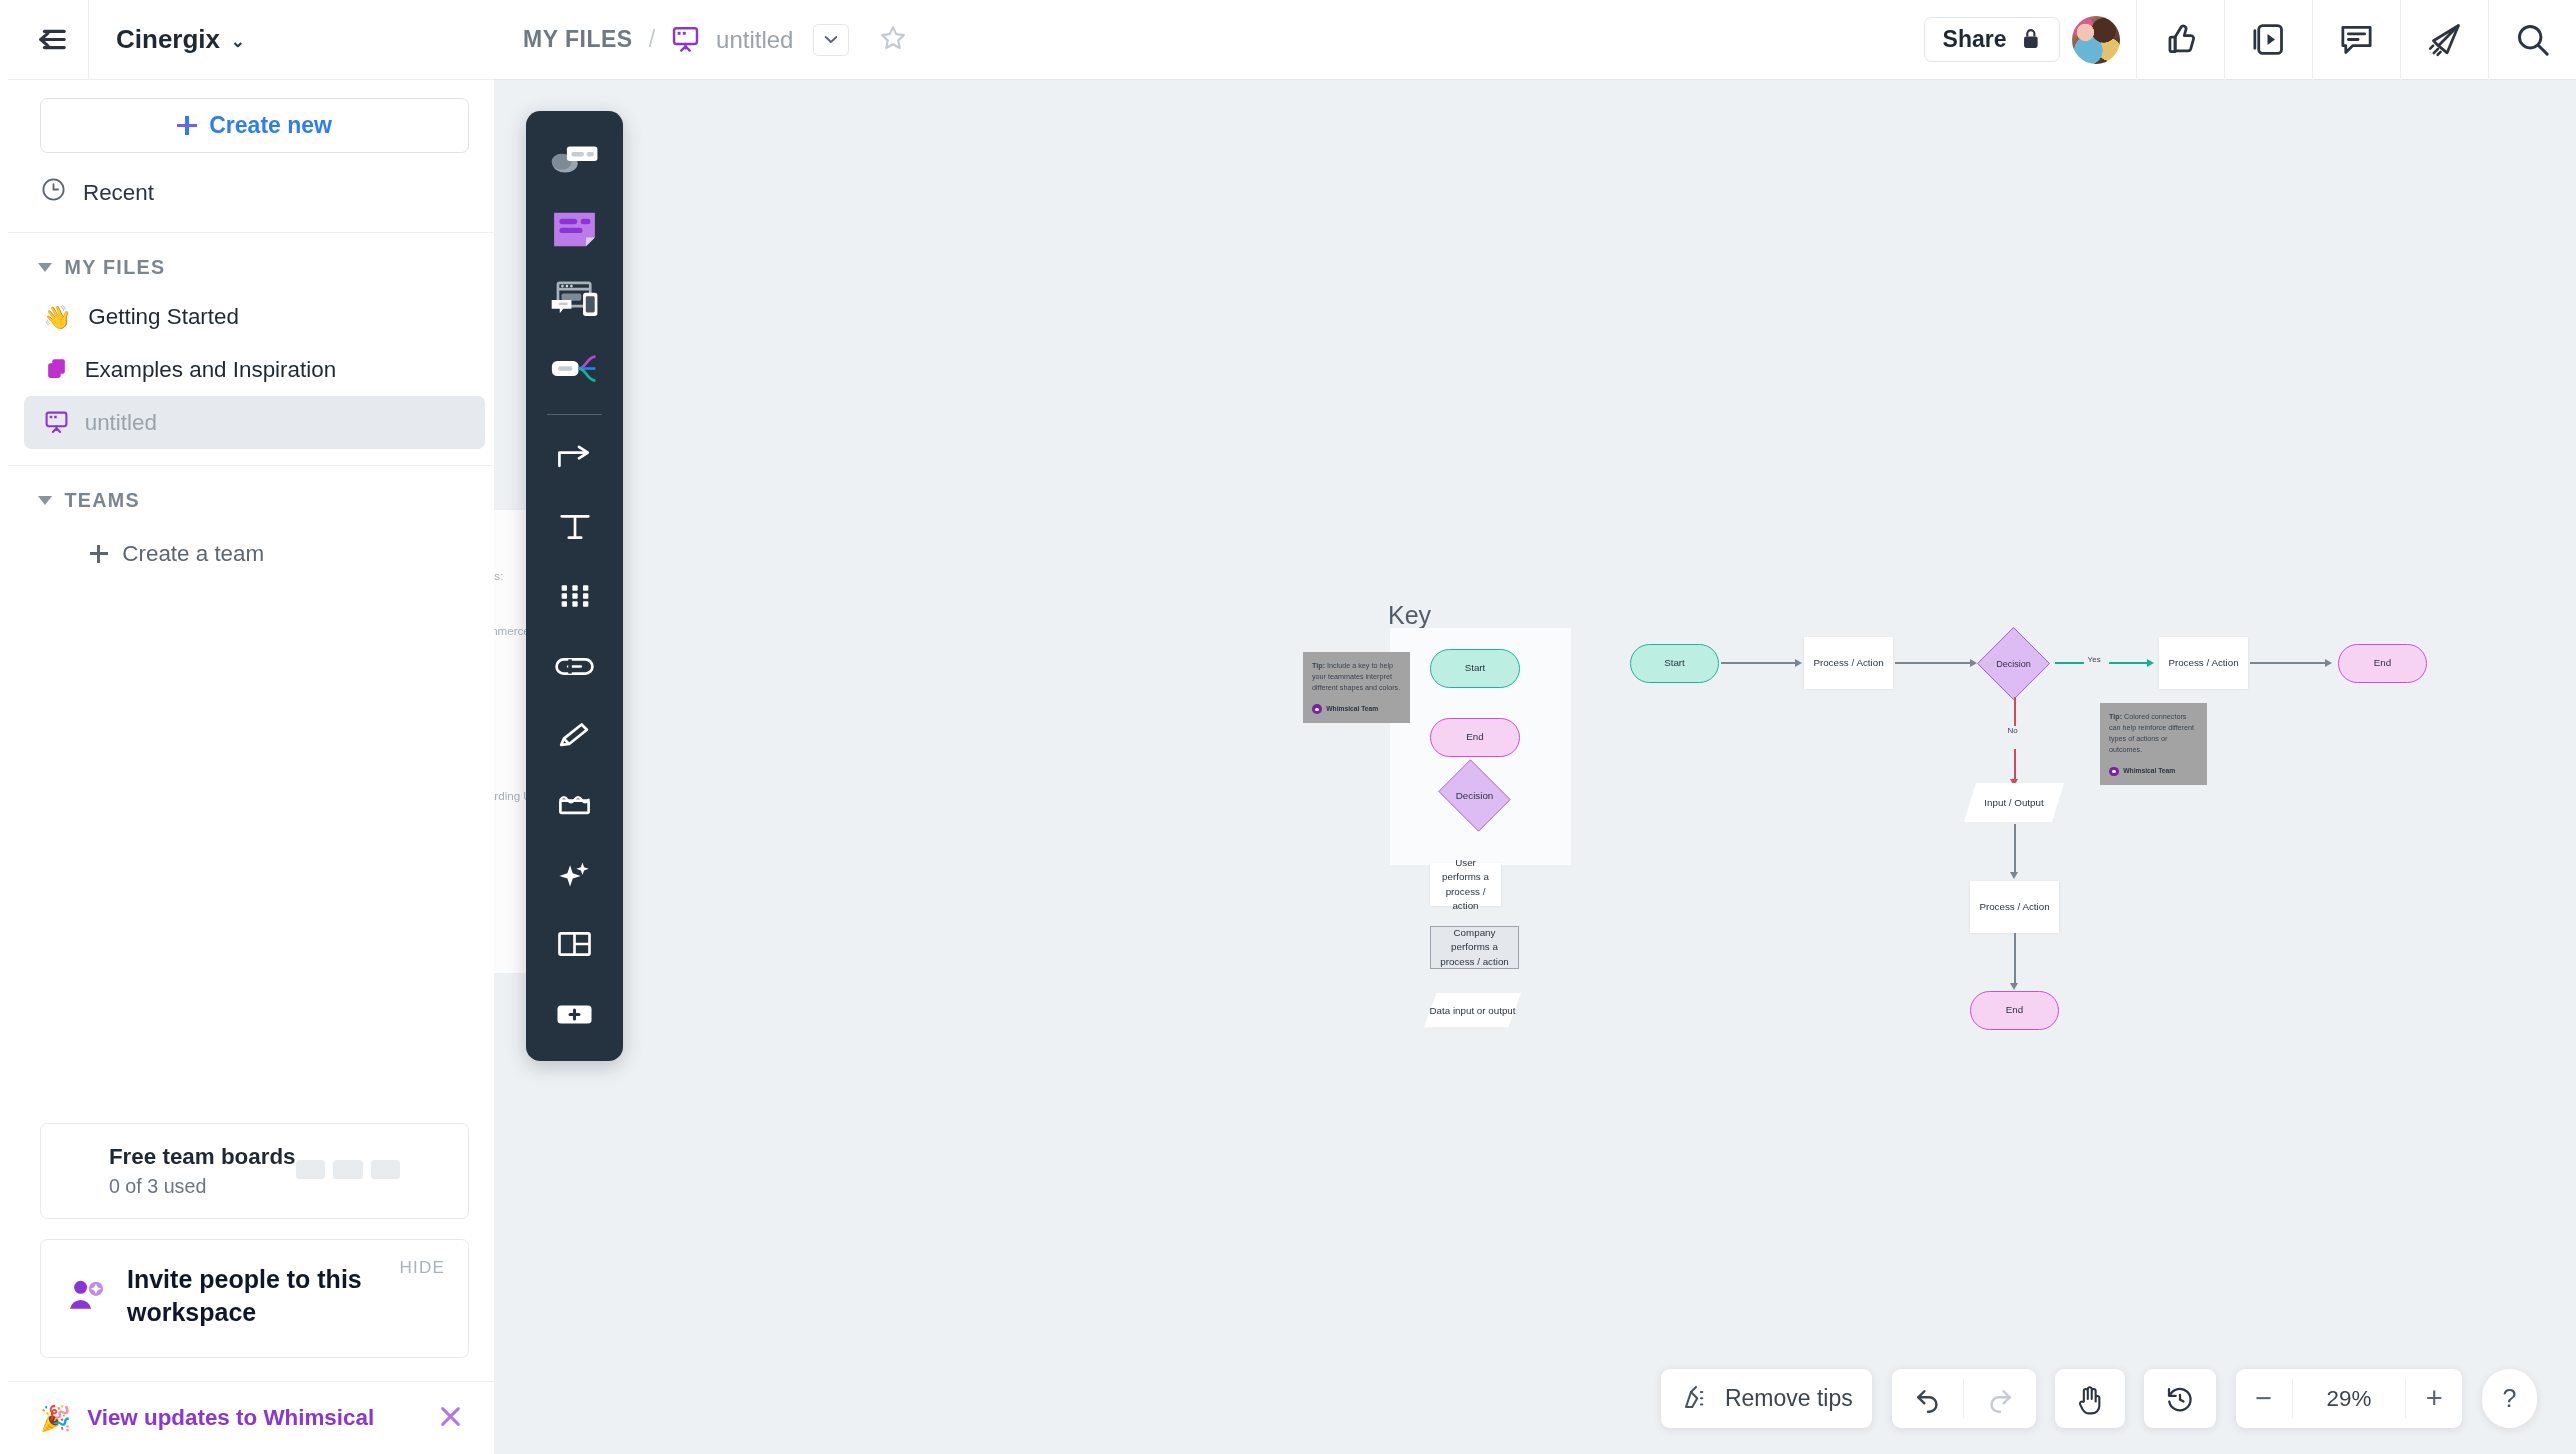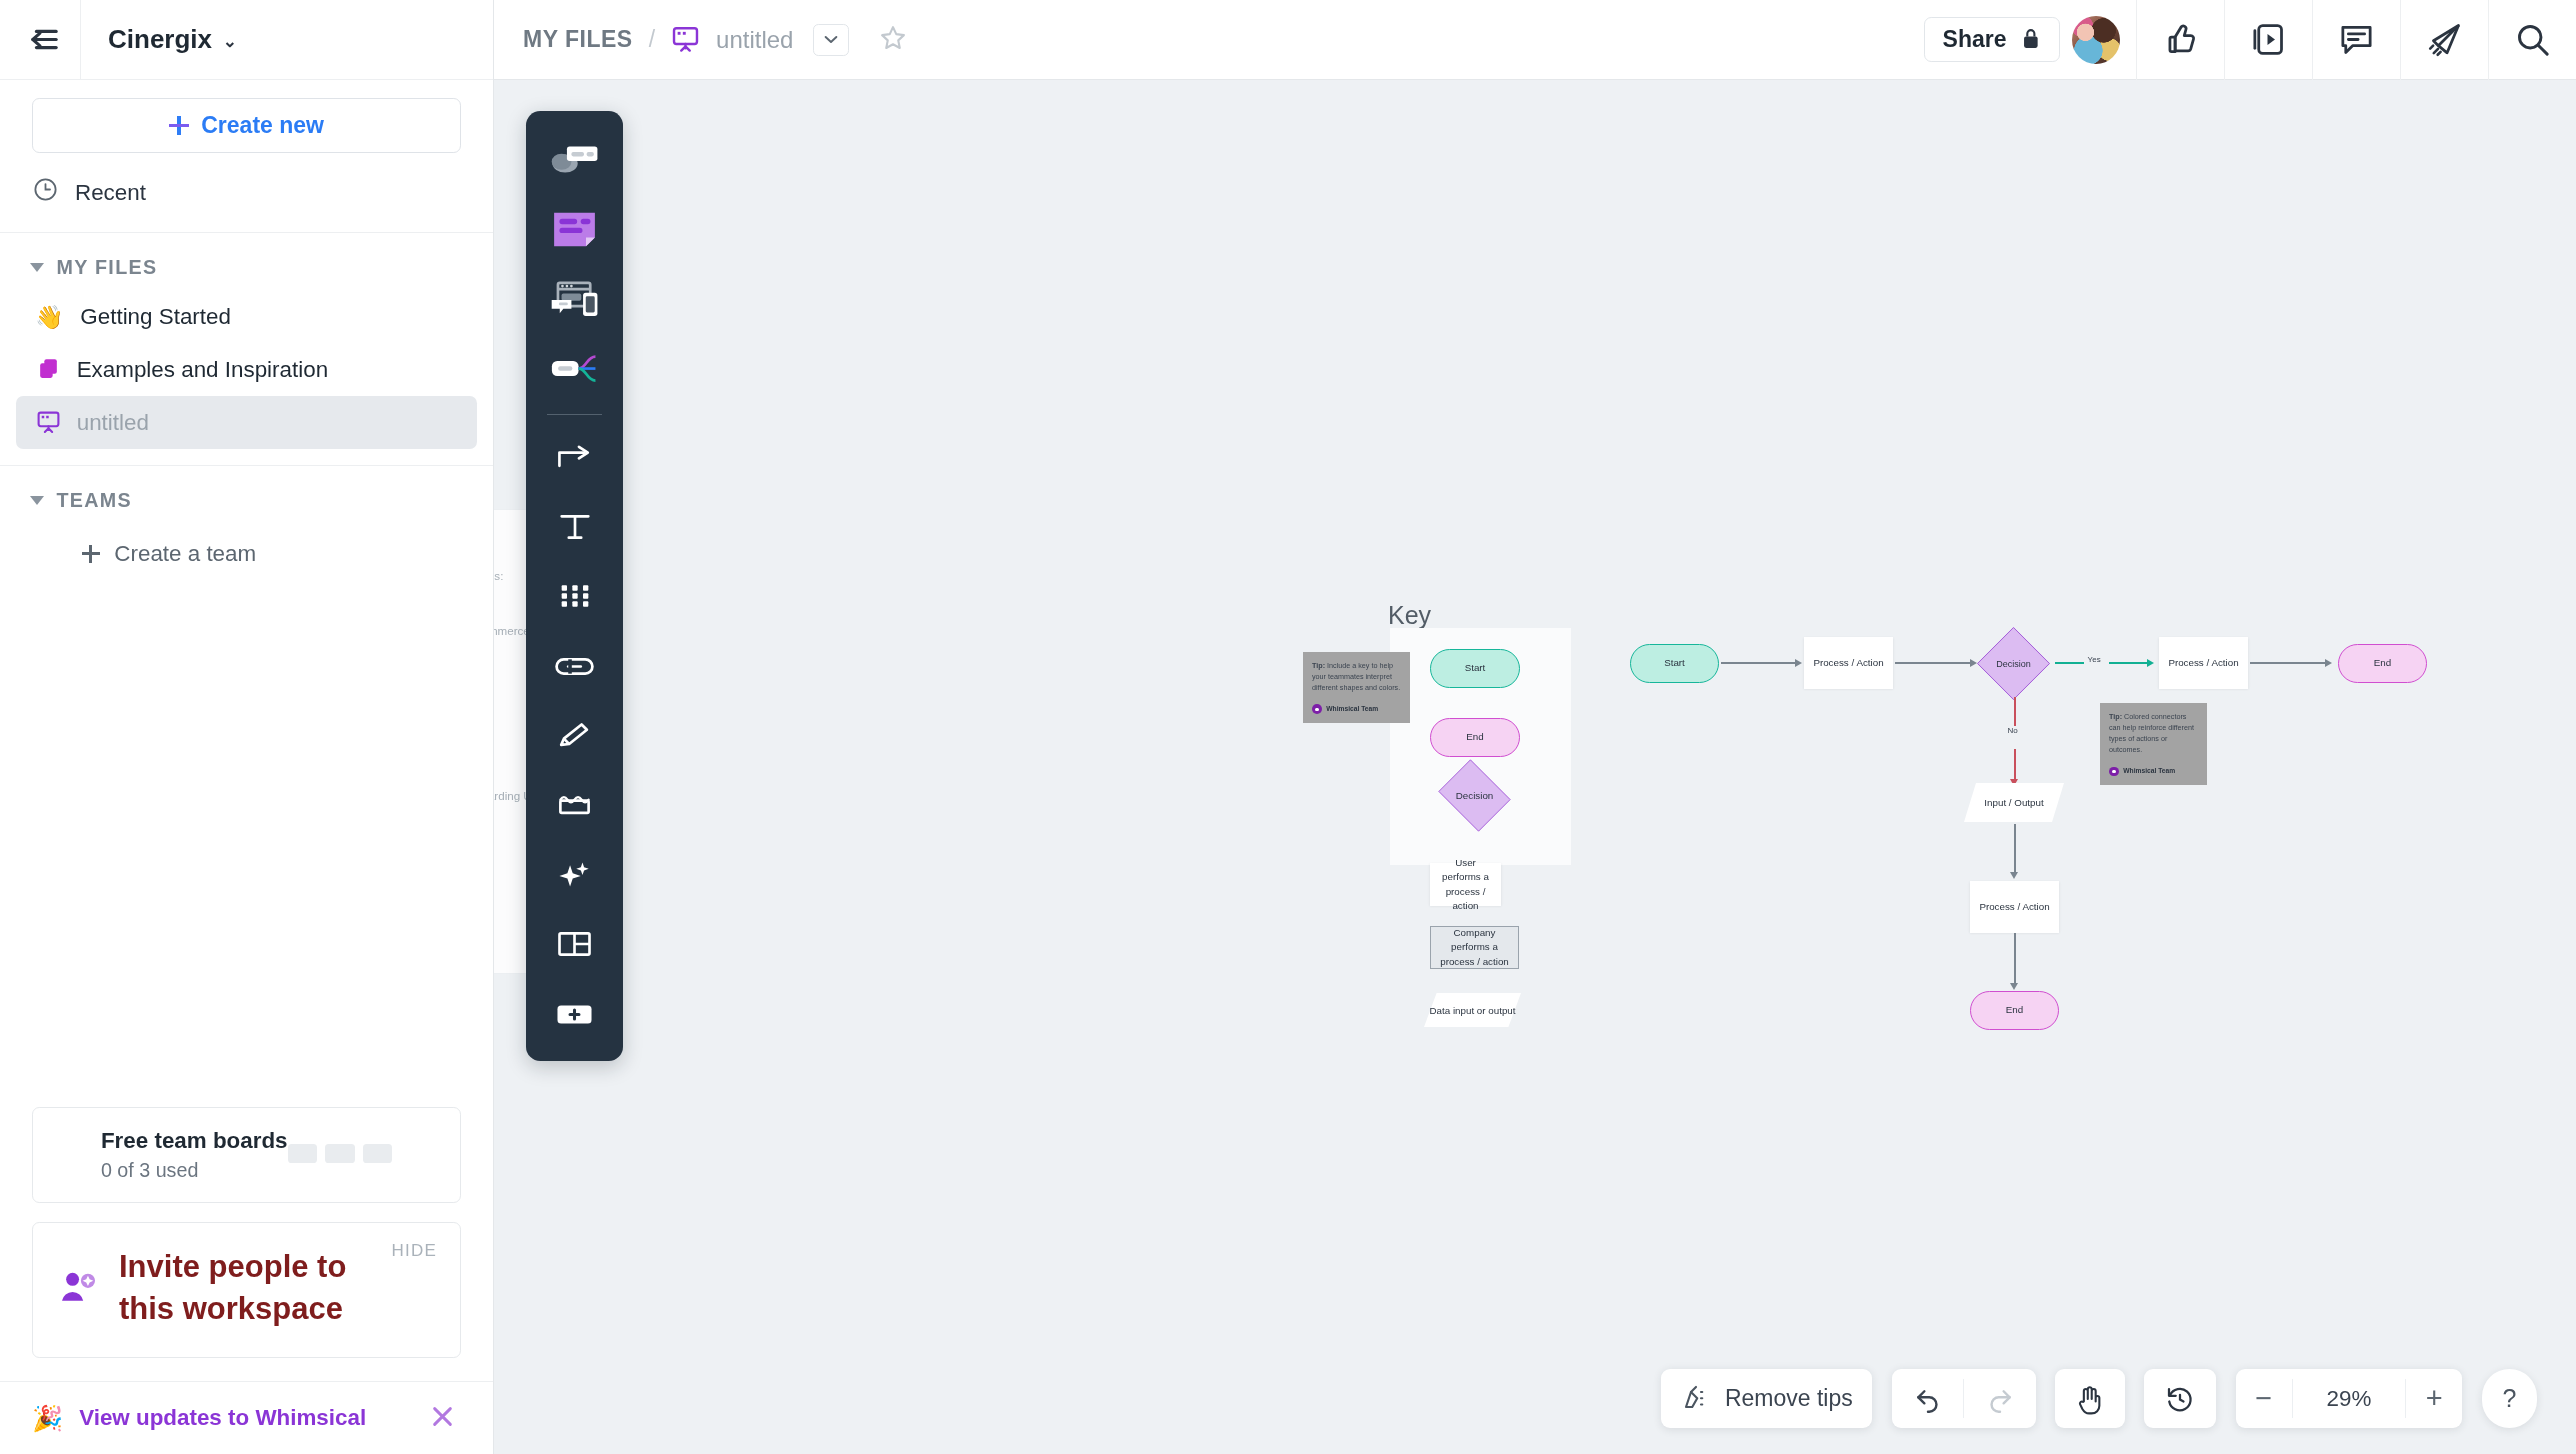--- a/index.html
+++ b/index.html
@@ -6,21 +6,21 @@
   html, body {
     width: 2576px; height: 1454px;
     font-family: "Liberation Sans", sans-serif;
     background: #ffffff;
     overflow: hidden;
   }
   #app { position: relative; width: 2576px; height: 1454px; }
 
   
   #sidebar {
-    position: absolute; left: 0; top: 0; width: 494px; height: 1454px;
+    position: absolute; left: 8px; top: 0; width: 494px; height: 1454px;
     background: #ffffff; border-right: 0.9px solid #e4e7ea;
     display: flex; flex-direction: column;
   }
   .sb-top {
     height: 80px; display: flex; align-items: center;
     border-bottom: 0.9px solid #edeff1;
   }
   .collapse-btn {
     width: 81px; height: 80px; display: flex; align-items: center; justify-content: center;
     border-right: 0.9px solid #edeff1; cursor: pointer;
@@ -93,21 +93,21 @@
   }
   .card .boards-title { font-size: 22.4px; font-weight: 700; color: #1f2933; }
   .card .boards-sub { font-size: 19.7px; color: #6b7580; margin-top: 5.4px; }
   .boards-flex { display:flex; align-items:flex-start; justify-content:center; }
   .pips { display:flex; gap: 8px; margin-top: 16px;}
   .pip { width: 29.5px; height: 19.7px; border-radius: 3.6px; background: #e9ecef; }
 
   .invite-card { position: relative; margin: 0 32px 23px 32px; border:0.9px solid #e6e9ec;border-radius:7.2px;background:#fff;padding:23px 25px 27px 25px;}
   .hide-lnk { position:absolute; right:23px; top:18px; font-size:17px; letter-spacing:1.2px; color:#aab2ba; cursor:pointer;}
   .invite-flex { display:flex; align-items:center; gap:18px; }
-  .invite-txt { font-size:31px; font-weight:700; color:#7f1d1d; line-height:1.35; max-width: 268px;}
+  .invite-txt { font-size:25px; font-weight:700; color:#0f172a; line-height:1.35; max-width: 268px;}
 
   .bottom-links { border-top:0.9px solid #edeff1; padding: 19.7px 0 9px 0;}
   .bl-row { display:flex; align-items:center; gap:18px; padding: 14.3px 32px; cursor:pointer;}
   .bl-row .lbl { font-size:22.4px; color:#1f2933;}
   .updates-bar { border-top:0.9px solid #edeff1; display:flex;align-items:center; gap:16px; padding: 21.5px 32px; position:relative;}
   .updates-bar .lbl { font-size:22.4px; font-weight:700; color:#8b35d6; cursor:pointer;}
   .updates-x { position:absolute; right:36px; top:50%; transform:translateY(-50%); cursor:pointer;}
 
   
   #header {

